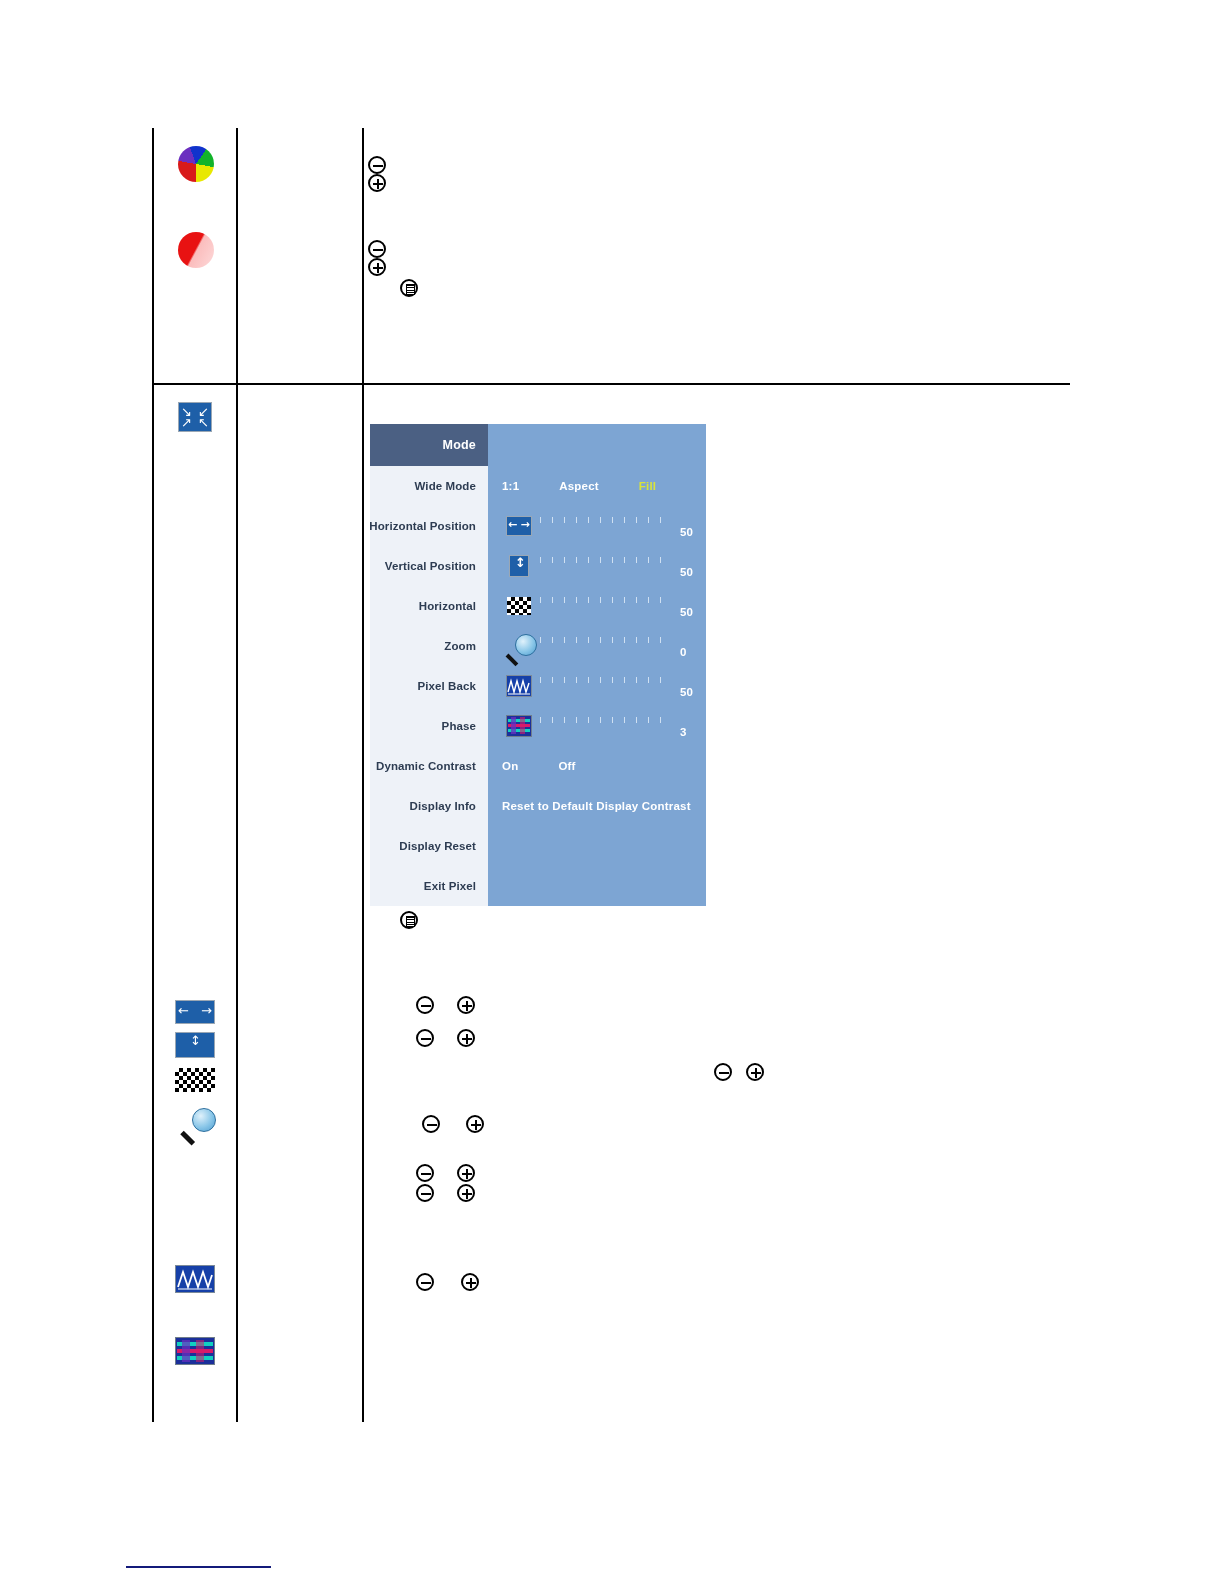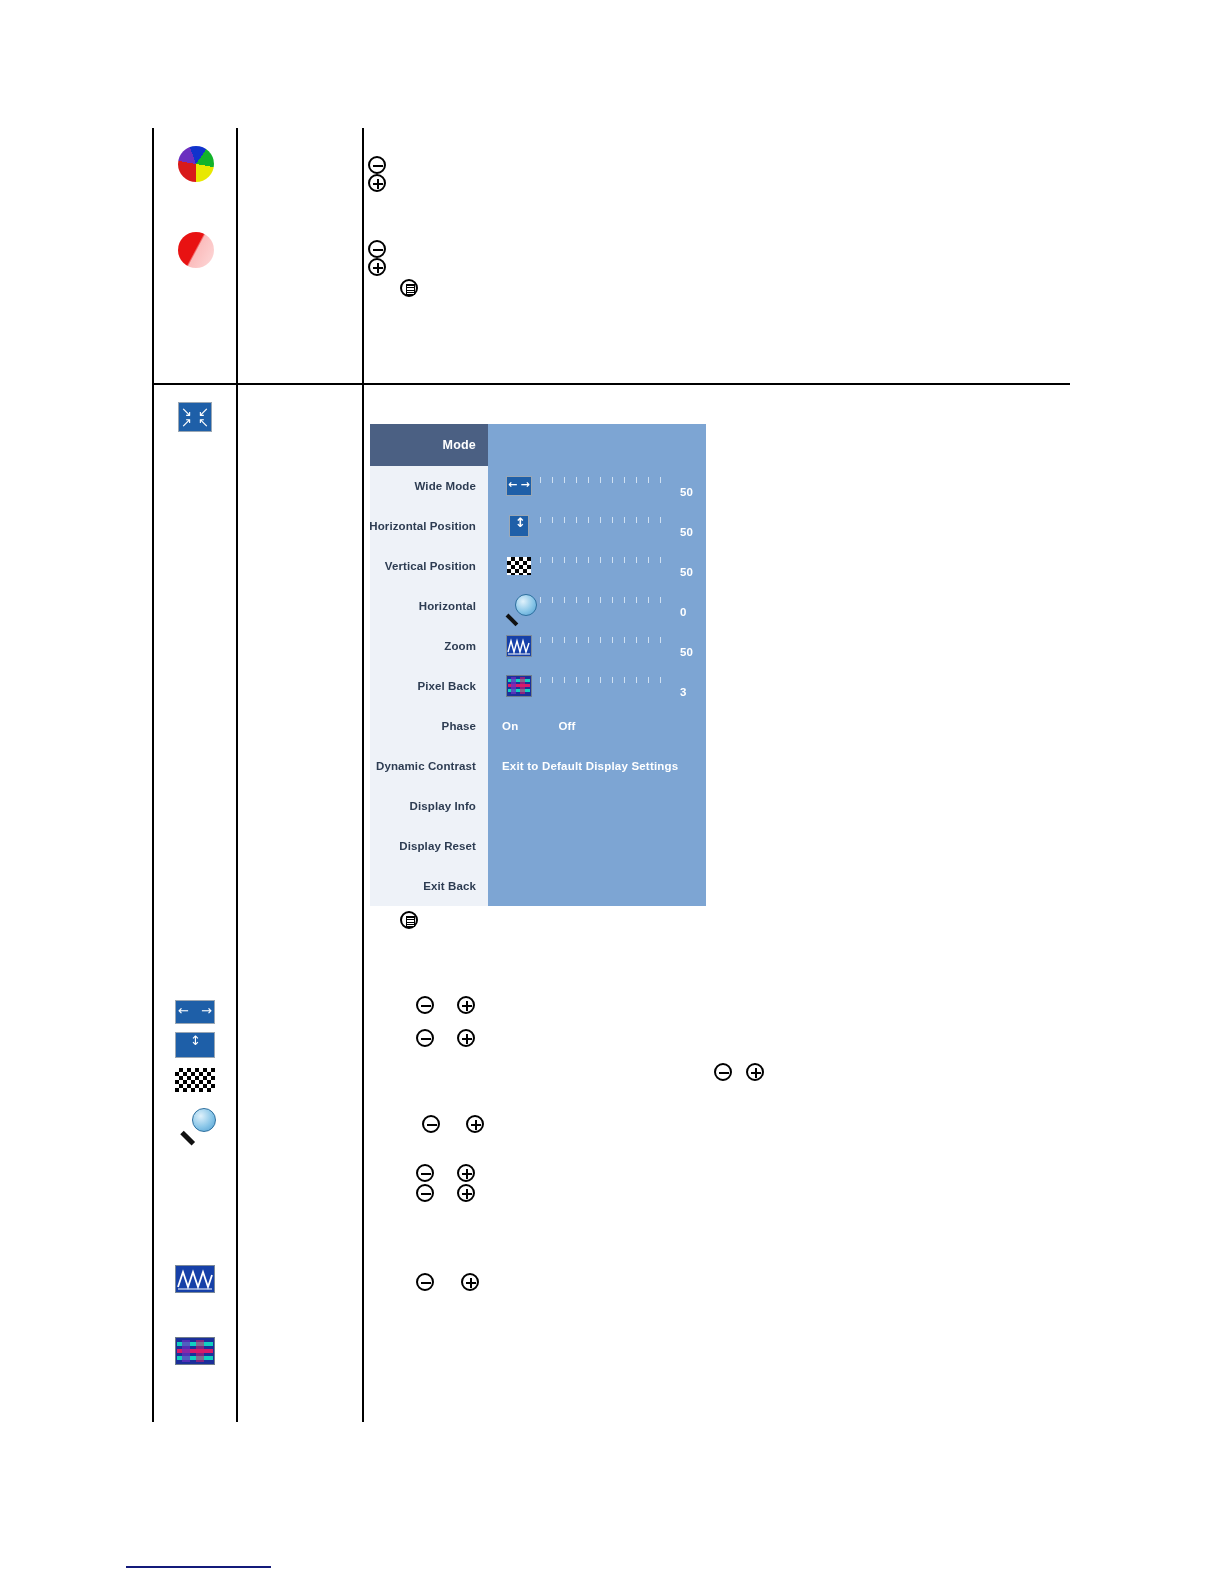--- a/index.html
+++ b/index.html
@@ -341,26 +341,31 @@
     <div class="osd-lbl">Wide Mode</div>
     <div class="osd-lbl">Horizontal Position</div>
     <div class="osd-lbl">Vertical Position</div>
     <div class="osd-lbl">Horizontal</div>
     <div class="osd-lbl">Zoom</div>
     <div class="osd-lbl">Pixel Back</div>
     <div class="osd-lbl">Phase</div>
     <div class="osd-lbl">Dynamic Contrast</div>
     <div class="osd-lbl">Display Info</div>
     <div class="osd-lbl">Display Reset</div>
-    <div class="osd-lbl">Exit Back</div>
+    <div class="osd-lbl">Exit Pixel</div>
   </div>
 
   <div id="osd-right">
     <div class="osd-back-spacer"></div>
 
+    <div class="osd-row">
+      <span class="opt">1:1</span>
+      <span class="opt">Aspect</span>
+      <span class="opt hl">Fill</span>
+    </div>
 
     <div class="osd-row">
       <span class="osd-icon-slot">
         <span class="icn-in icon-blue" style="width:24px;height:18px;display:inline-block;">
           <span class="arw" style="left:1px; top:2px; font-size:11px;">←</span>
           <span class="arw" style="right:1px; top:2px; font-size:11px;">→</span>
         </span>
       </span>
       <span class="slider-wrap">
         <span class="slider-ticks"></span>
@@ -455,21 +460,21 @@
       </span>
     </div>
 
     <div class="osd-row">
       <span class="opt">On</span>
       <span class="opt">Off</span>
     </div>
 
 
     <div class="osd-row">
-      <span>Exit to Default Display Settings</span>
+      <span>Reset to Default Display Contrast</span>
     </div>
 
     <div class="osd-row">
       <span></span>
     </div>
   </div>
 </div>
 
 <div class="cell" style="left:400px; top:911px;">
   <span class="btn-menu"><span class="inner"></span></span>

